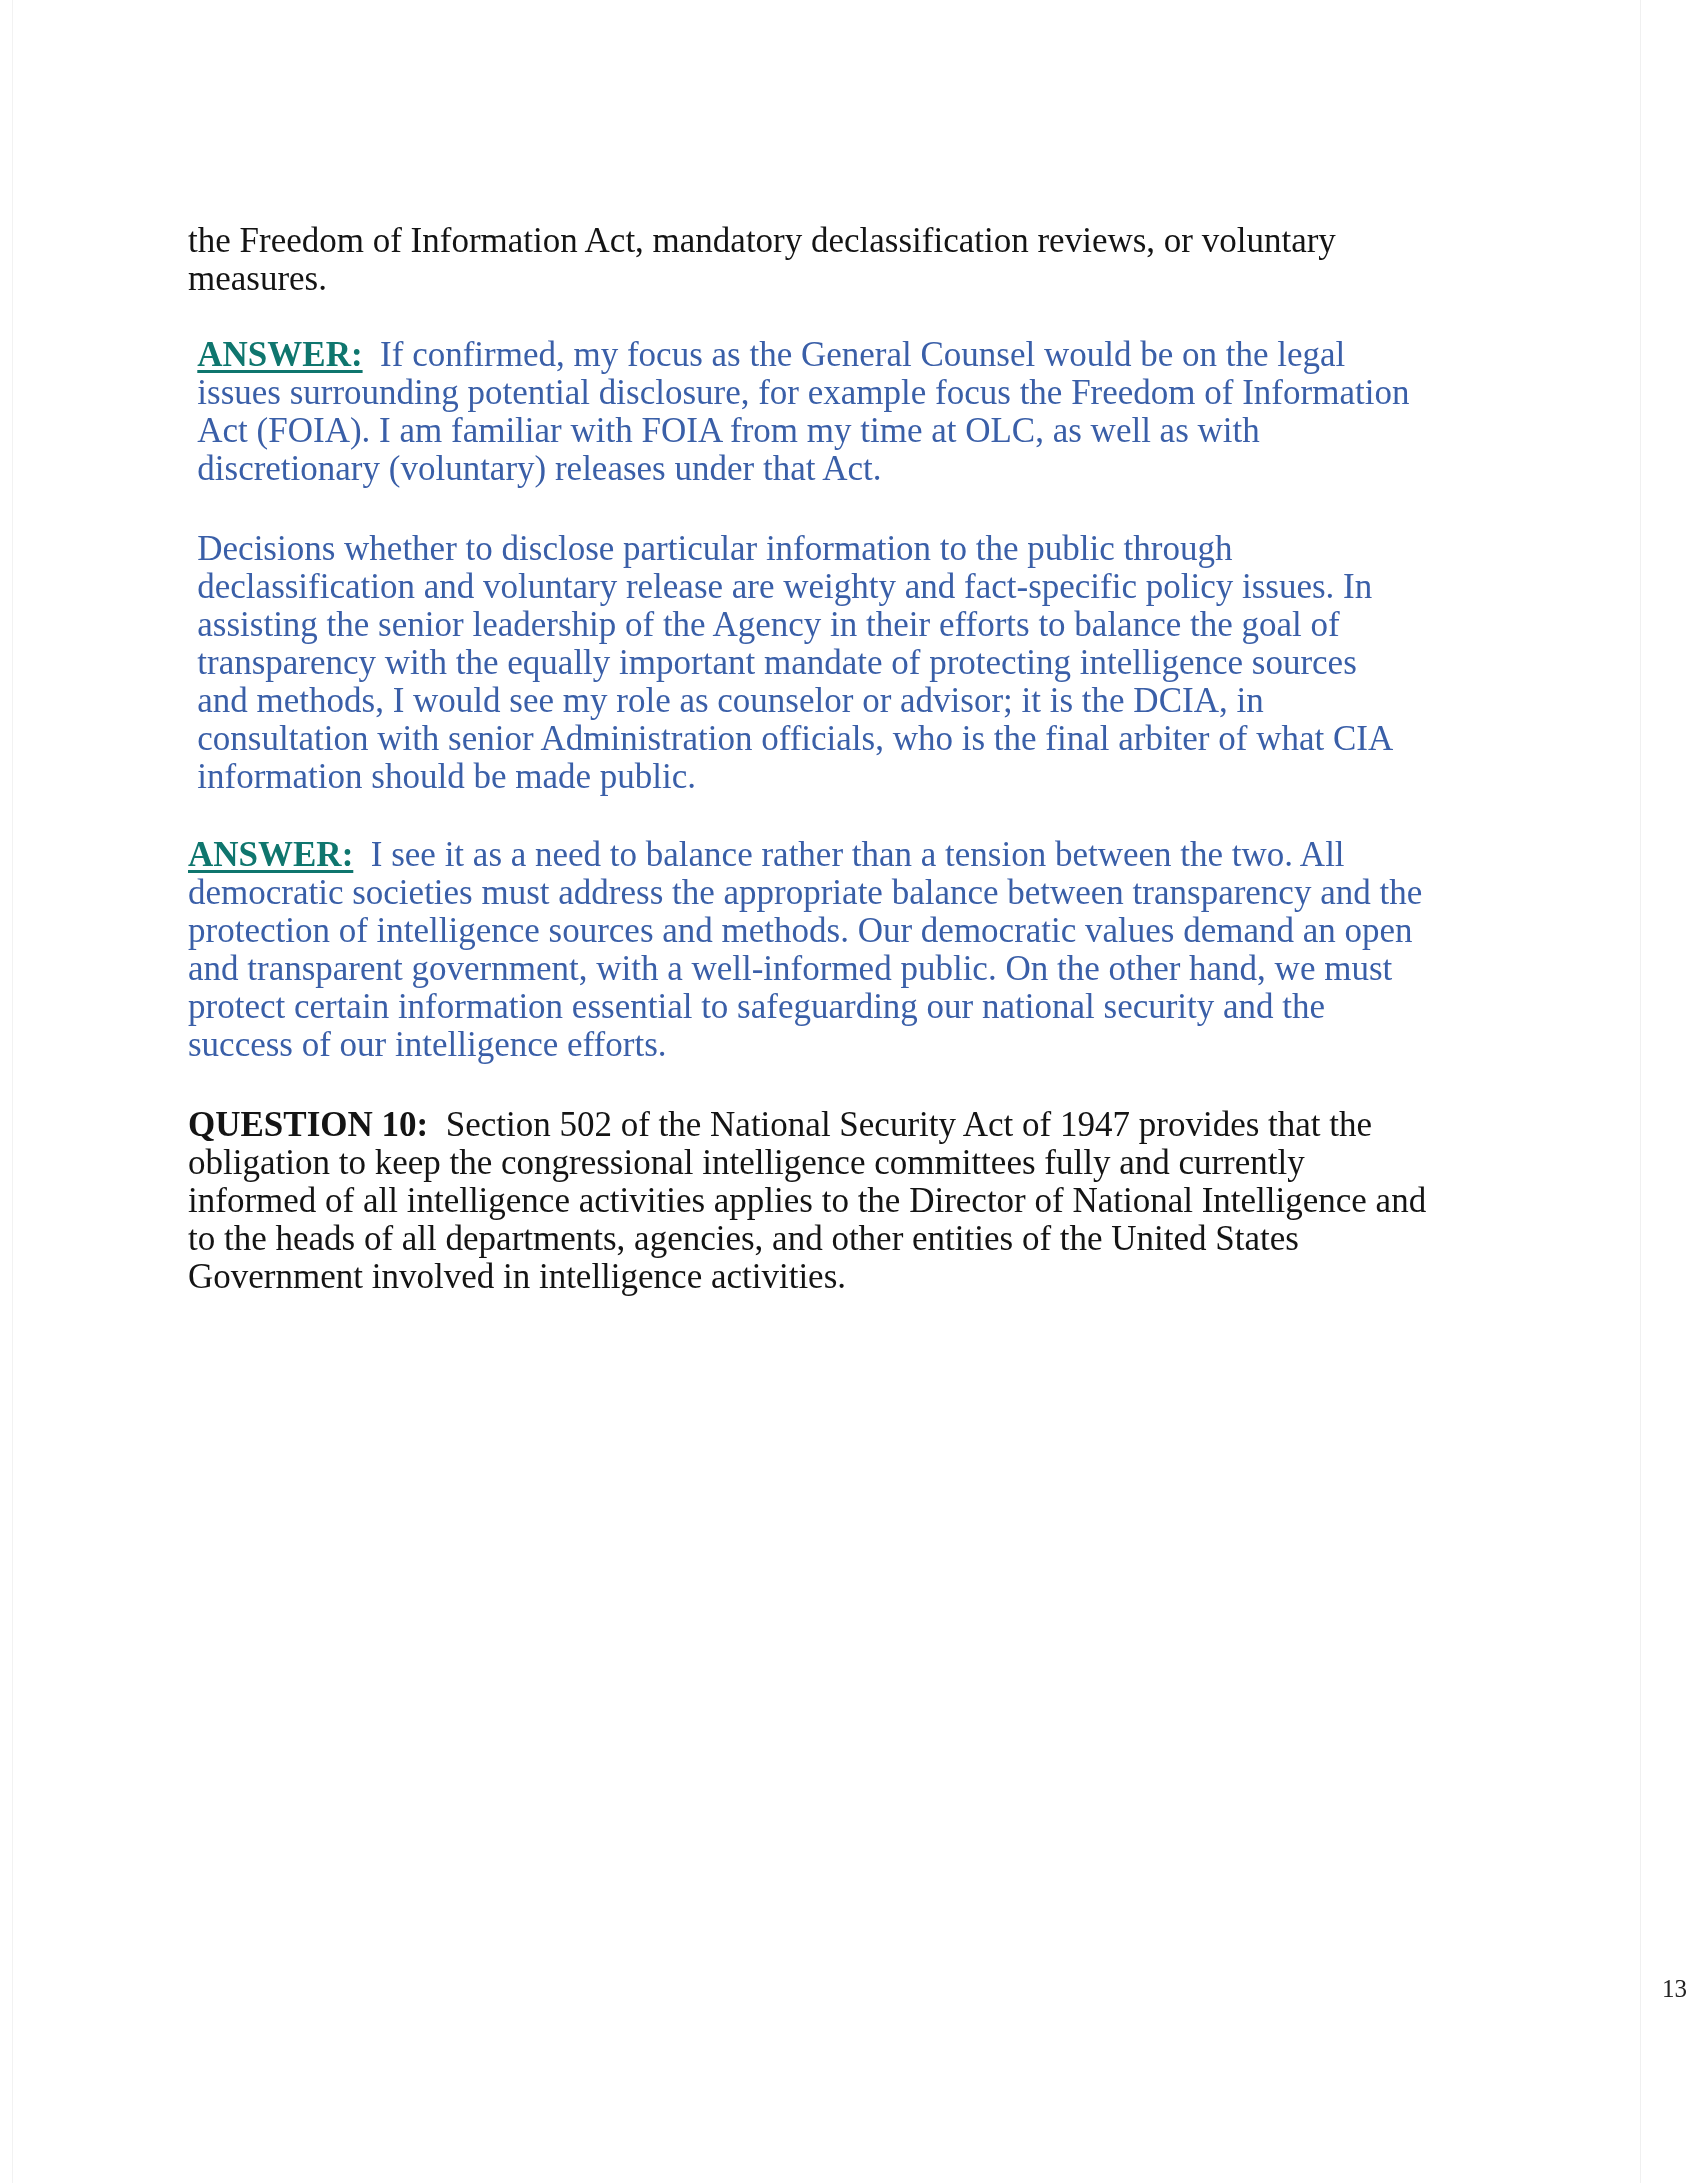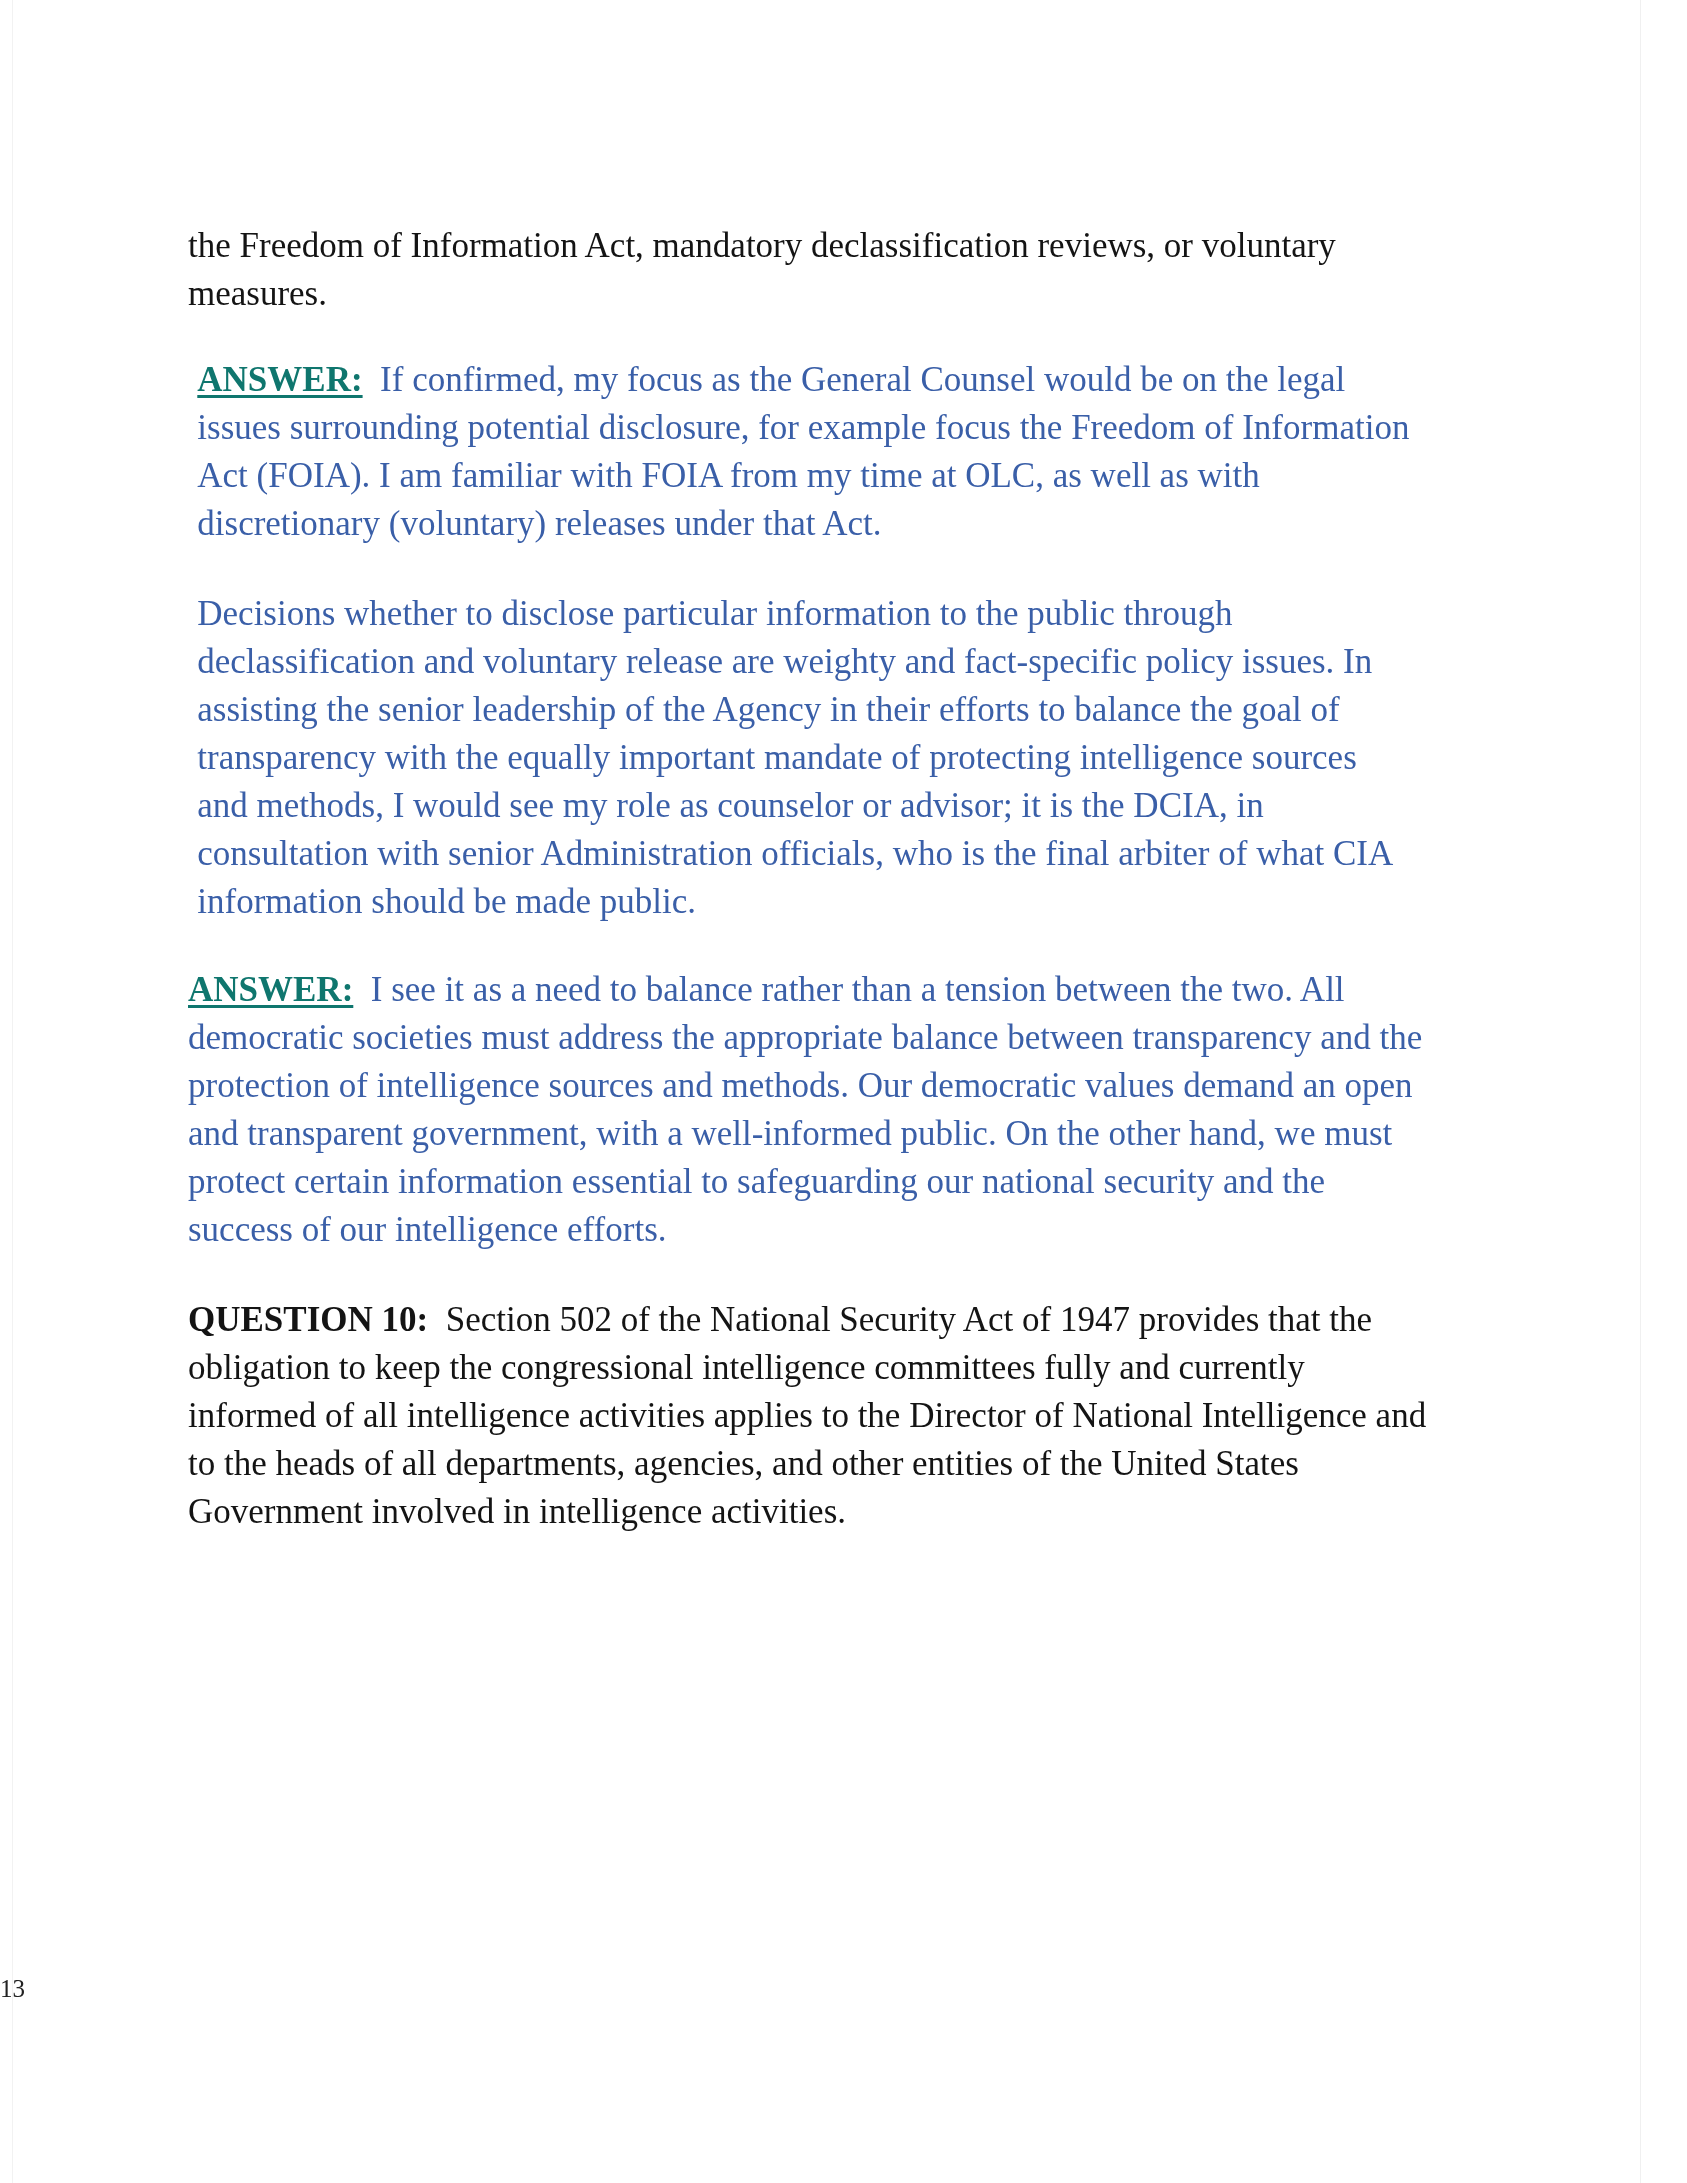--- a/index.html
+++ b/index.html
@@ -5,36 +5,36 @@
     html, body { margin: 0; padding: 0; background: #ffffff; }
     body {
       width: 1687px; height: 2183px; position: relative; overflow: hidden;
       font-family: "Liberation Serif", "DejaVu Serif", serif;
       color: #111111;
     }
     .page-edge-l { position: absolute; left: 12px; top: 0; width: 1.3px; height: 2183px; background: #f2f2f2; }
     .page-edge-r { position: absolute; right: 46px; top: 0; width: 1.3px; height: 2183px; background: #f0f0f0; }
     .content {
       position: absolute; left: 188px; top: 222px; width: 1257px;
-      font-size: 35px; line-height: 48px;
+      font-size: 35px; line-height: 38px;
     }
     p { margin: 0; }
     .black { color: #141414; }
     .blue { color: #3a5fa8; }
     .answer-label { color: #0f766e; font-weight: bold; text-decoration: underline; text-decoration-thickness: 2.6px; text-underline-offset: 4px; }
     .bullet-row { position: relative; padding-left: 106px; }
     .bullet-dot {
       position: absolute; left: 66px; top: 16px; width: 12px; height: 12px;
       border-radius: 50%; background: #555555;
     }
     .blue-block { padding-left: 9.3px; }
     .heading-italic { font-style: italic; font-weight: bold; }
     .question-label { font-weight: bold; text-align: center; }
     .page-number {
-      position: absolute; left: 0; width: 1687px; top: 1975px; text-align: left;
+      position: absolute; left: 0; width: 1687px; top: 1975px; text-align: right;
       font-size: 25px; color: #222222;
     }
   </style>
 </head>
 <body>
 
 <div class="page-edge-l"></div>
 <div class="page-edge-r"></div>
 
 <div class="content">

